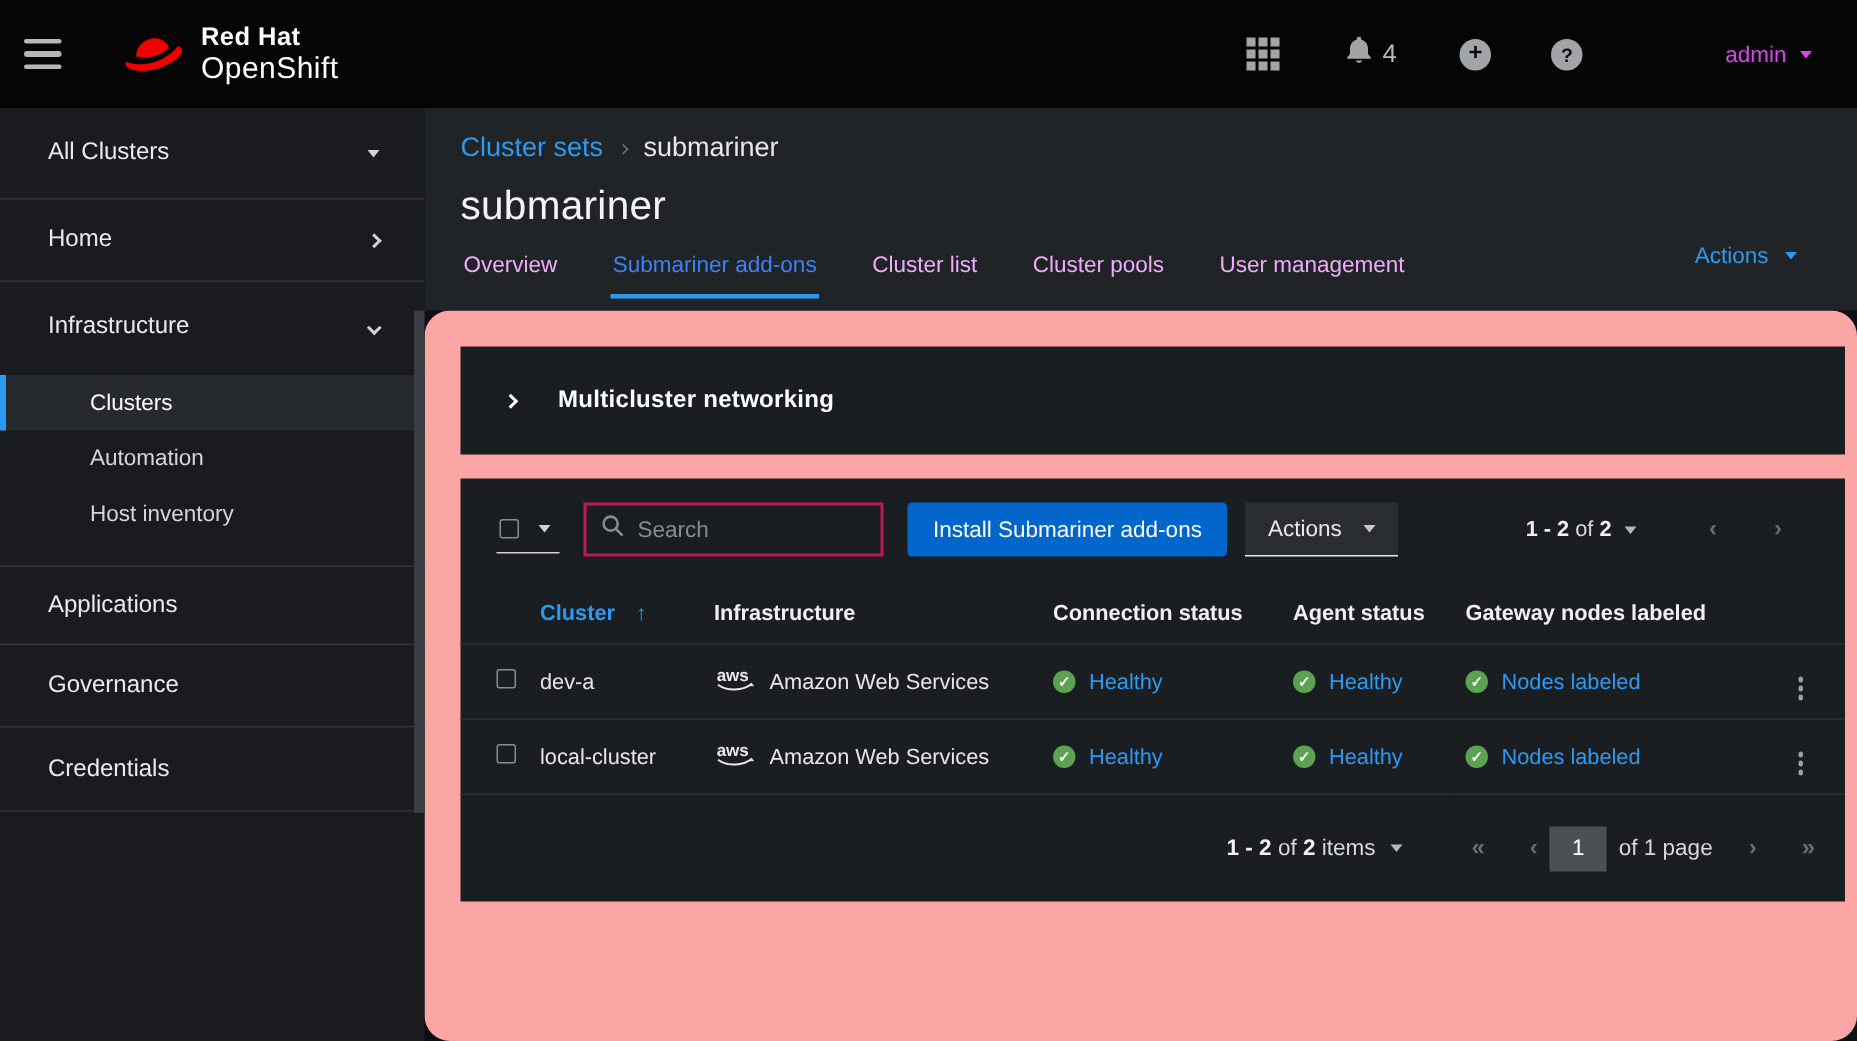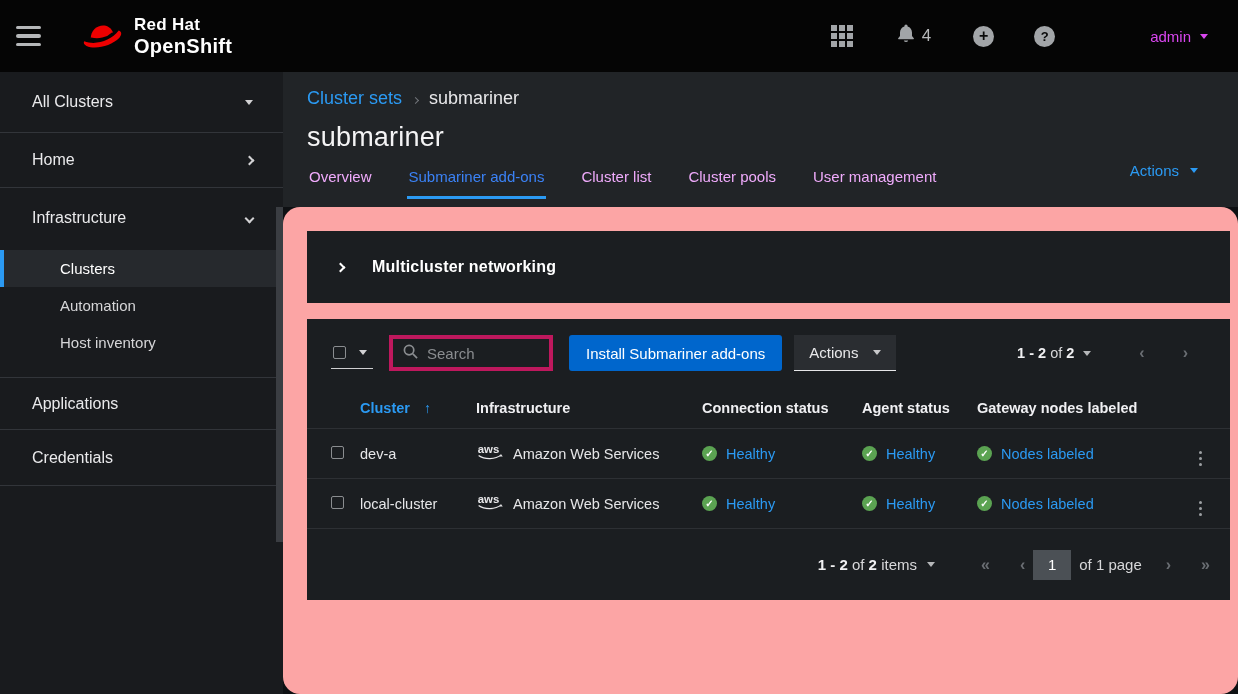--- a/index.html
+++ b/index.html
@@ -5,21 +5,21 @@
   * { margin:0; padding:0; box-sizing:border-box; }
   html,body { width:1238px; height:694px; }
   body { font-family:"Liberation Sans", sans-serif; background:#0e1013; color:#e6e6e8; overflow:hidden; }
 
   
   .masthead { height:72px; background:#050505; display:flex; align-items:center; padding:0 30px 0 16px; }
   .hamburger { width:40px; height:40px; display:flex; flex-direction:column; justify-content:center; gap:5px; cursor:pointer; background:none; border:none; }
   .hamburger span { display:block; width:25px; height:3.5px; background:#b5b7b9; border-radius:2px; }
   .brand { display:flex; align-items:center; gap:10px; margin-left:22px; cursor:pointer; }
   .brand-text .l1 { font-weight:700; font-size:17px; color:#fff; letter-spacing:.3px; }
-  .brand-text .l2 { font-size:20px; color:#fff; font-weight:700; letter-spacing:.3px; }
+  .brand-text .l2 { font-size:20px; color:#fff; font-weight:400; letter-spacing:.3px; }
   .mast-right { margin-left:auto; display:flex; align-items:center; }
   .grid9 { display:grid; grid-template-columns:repeat(3,6px); gap:2px; margin-right:44px; cursor:pointer; }
   .grid9 i { width:6px; height:6px; background:#a2a5a8; }
   .bell-group { display:flex; align-items:center; gap:7px; color:#b7b9bb; font-size:17px; margin-right:42px; cursor:pointer; }
   .circle-icon { width:21px; height:21px; border-radius:50%; background:#a2a5a8; color:#0a0a0a; font-weight:700; display:flex; align-items:center; justify-content:center; cursor:pointer; }
   .circle-icon.plus { font-size:16px; margin-right:40px; }
   .circle-icon.help { font-size:13px; margin-right:66px; }
   .user-menu { display:flex; align-items:center; gap:9px; color:#d946ef; font-size:15px; cursor:pointer;margin-left:29px; }
   .caret { width:0; height:0; border-left:4.5px solid transparent; border-right:4.5px solid transparent; border-top:5.5px solid currentColor; display:inline-block; }
   .chev { display:inline-block; width:7px; height:7px; border-right:2px solid currentColor; border-bottom:2px solid currentColor; }
@@ -61,21 +61,21 @@
   .expand-card { height:72px; display:flex; align-items:center; padding:0 30px; gap:28px; margin-bottom:16px; cursor:pointer; }
   .expand-card .chev { color:#fff; }
   .expand-title { font-weight:700; font-size:16px; color:#fff; letter-spacing:.2px; }
 
   
   .table-card { padding-top:16px; }
   .toolbar { display:flex; align-items:center; padding:0 16px 16px 24px; }
   .bulk-select { display:flex; align-items:center; gap:13px; padding:8px 6px 9px 2px; border-bottom:1px solid #cfcfd1; margin-right:16px; cursor:pointer; }
   input.cbx { appearance:none; -webkit-appearance:none; width:13px; height:13px; border:1px solid #8a8d90; border-radius:2px; background:transparent; cursor:pointer; }
   .bulk-select .caret { color:#d2d2d4; }
-  .search-box { display:flex; align-items:center; gap:9px; width:164px; height:36px; border:4px solid #be185d; background:#1b1e21; padding:0 10px; }
+  .search-box { display:flex; align-items:center; gap:9px; width:200px; height:36px; border:2px solid #be185d; background:#1b1e21; padding:0 10px; }
   .search-box input { flex:1; background:transparent; border:none; outline:none; color:#e2e2e4; font-size:15px; font-family:"Liberation Sans", sans-serif; min-width:0; }
   .search-box input::placeholder { color:#8a8d90; opacity:1; }
   .btn-primary { margin-left:16px; height:36px; padding:0 17px; background:#0066cc; color:#fff; border:none; border-radius:3px; font-size:15px; font-family:"Liberation Sans", sans-serif; cursor:pointer; }
   .toolbar-actions { margin-left:12px; height:36px; display:flex; align-items:center; gap:15px; padding:0 15px; background:#2a2d31; border-bottom:1px solid #e6e6e8; color:#e8e8ea; font-size:15px; cursor:pointer; }
   .toolbar-actions .caret { color:#c8c8ca; }
   .top-pagination { margin-left:auto; display:flex; align-items:center; color:#d8d8da; font-size:14.5px; padding-right:26px; }
   .pg-text b { color:#f0f0f2; }
   .top-pagination .caret { color:#b5b7b9; margin-left:9px; }
   .pg-nav { color:#6a6e73; font-size:16px; font-weight:700; cursor:pointer; background:none; border:none; font-family:"Liberation Sans", sans-serif; }
   .top-pagination .pg-nav.first { margin-left:48px; }
@@ -184,20 +184,23 @@
       <div class="sub-item">
         <span>Automation</span>
       </div>
       <div class="sub-item">
         <span>Host inventory</span>
       </div>
     </div>
     <div class="side-row nav bordered" style="height:52px;">
       <span>Applications</span>
     </div>
+    <div class="side-row nav bordered" style="height:55px;">
+      <span>Governance</span>
+    </div>
     <div class="side-row nav bordered" style="height:56px;">
       <span>Credentials</span>
     </div>
     <div class="side-scrollbar"></div>
   </nav>
 
   <main class="main">
     <div class="page-header">
       <div class="breadcrumb">
         <span class="bc-link">Cluster sets</span>

